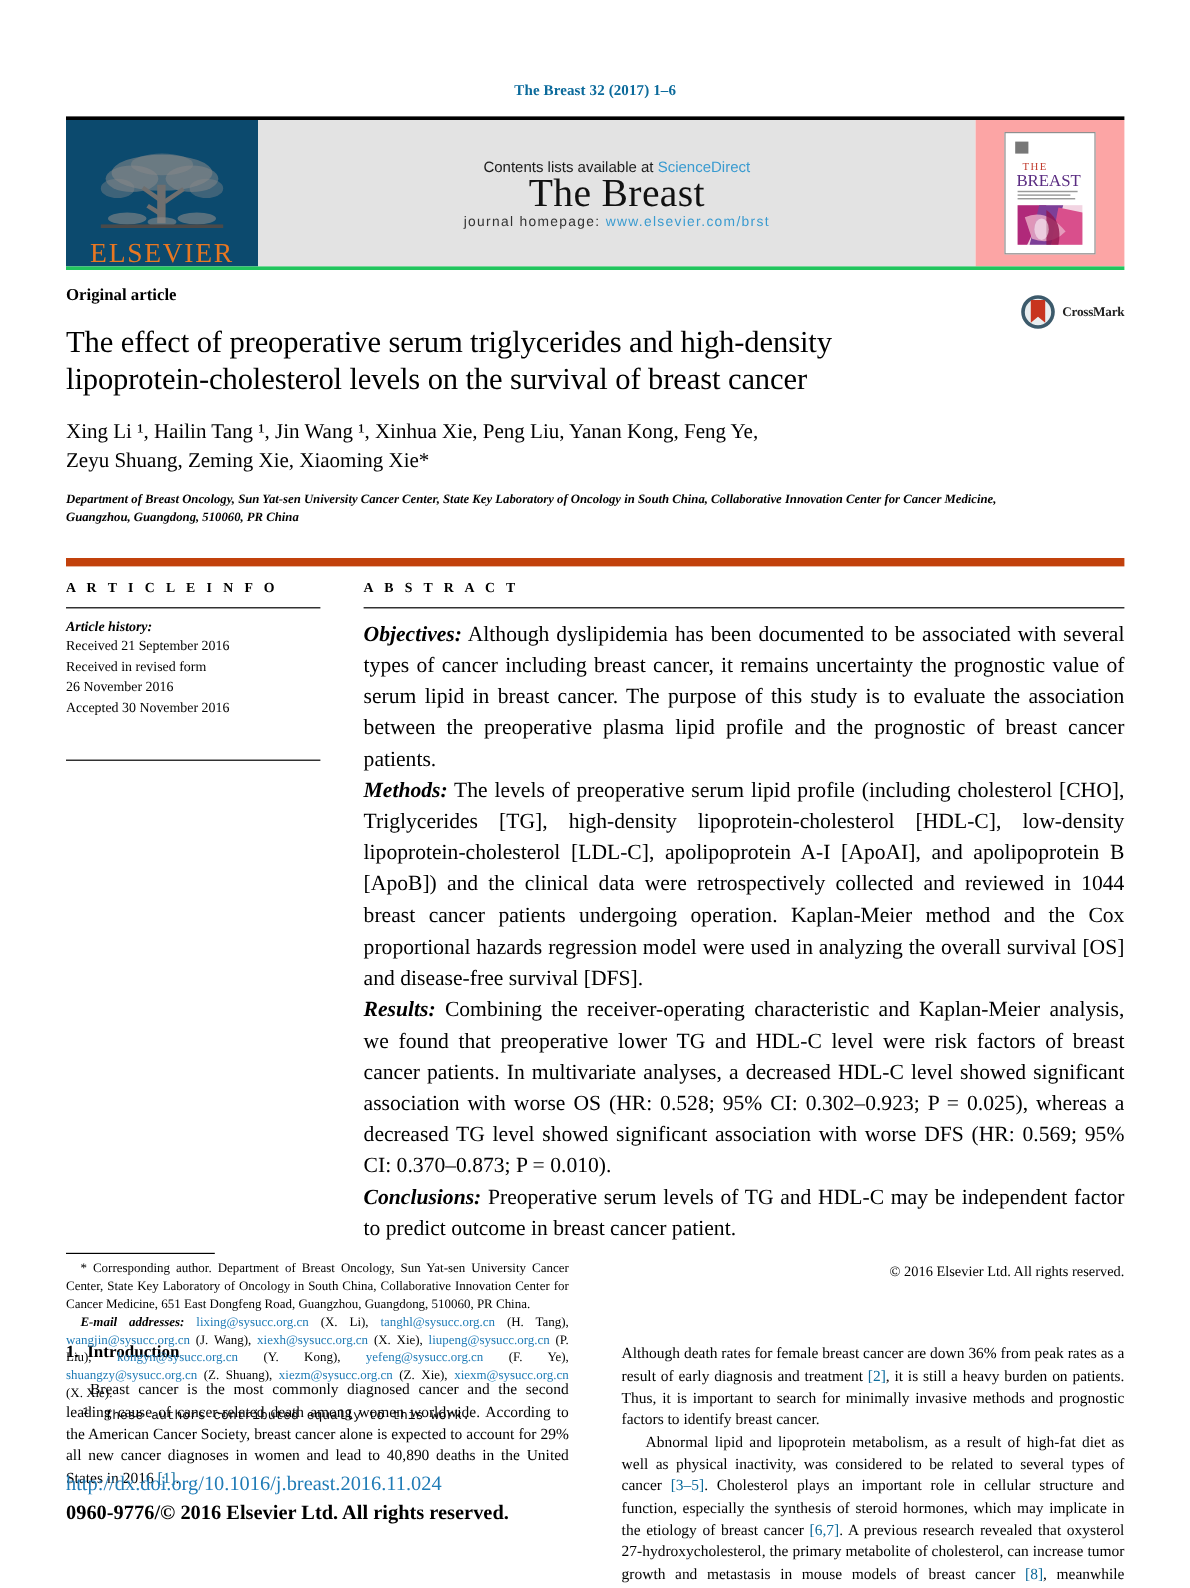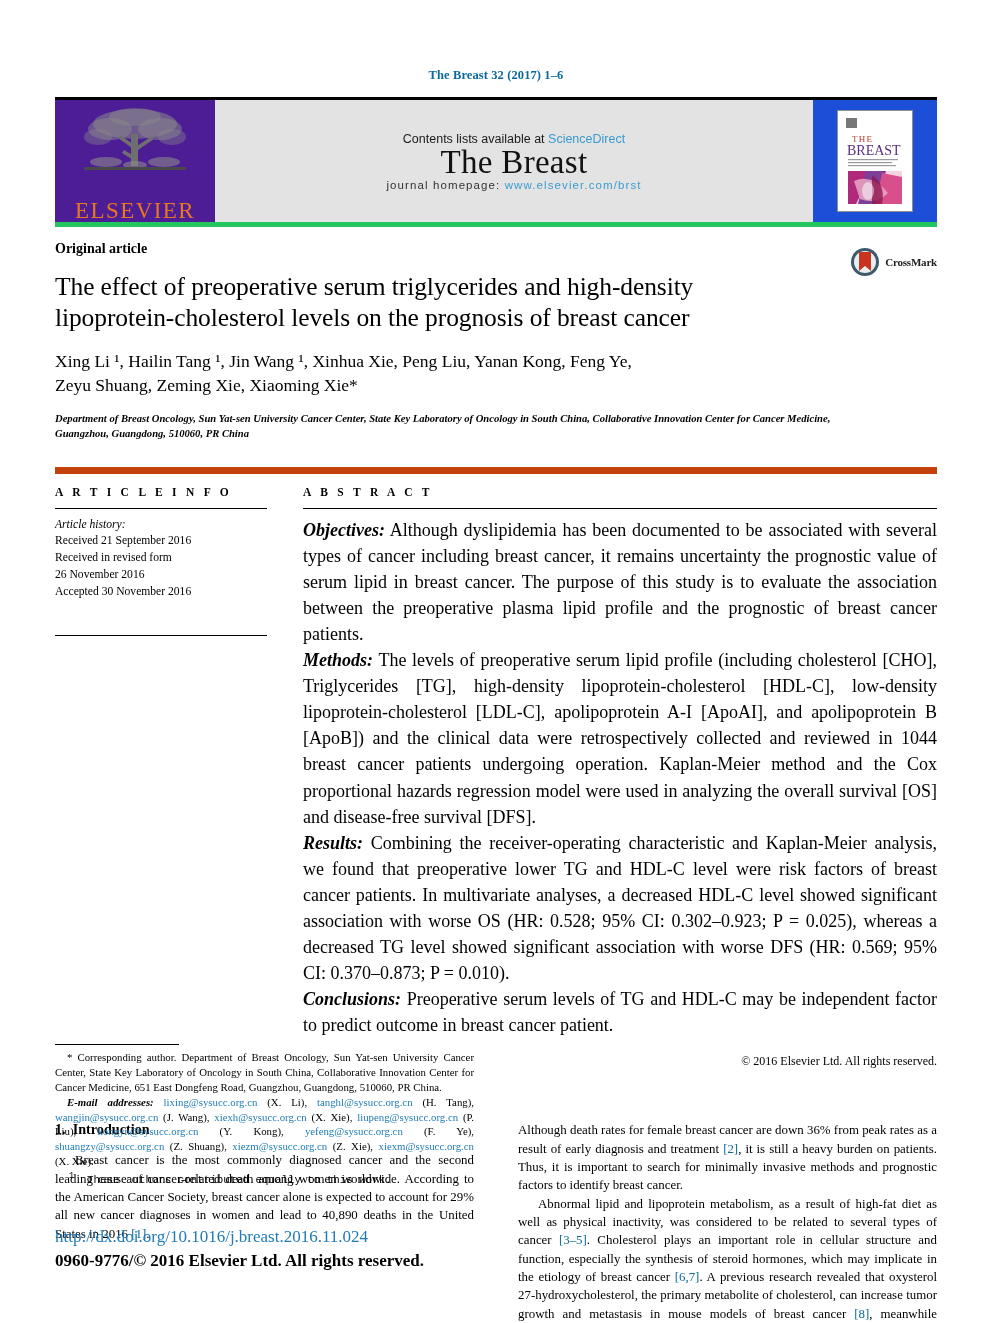--- a/index.html
+++ b/index.html
@@ -40,22 +40,22 @@
     display: flex;
     align-items: stretch;
     height: 122px;
   }
   .mast-left {
     width: 160px;
     flex: 0 0 160px;
     display: flex;
     flex-direction: column;
     align-items: center;
-    justify-content: space-between;
-    background: #4c1d95;
+    justify-content: flex-end;
+    background: #0c4a6e;
     padding-top: 4px;
   }
   .tree-svg { display:block; }
   .elsevier-word {
     font-family: "Liberation Serif", serif;
     font-size: 23px;
     letter-spacing: 1.4px;
     color: #e87722;
     line-height: 1;
     margin-top: 1px;
@@ -85,39 +85,39 @@
   .homepage-line {
     font-family: "Liberation Sans", sans-serif;
     font-size: 11.5px;
     letter-spacing: 1.1px;
     color: #333;
   }
   .homepage-line .hp-link { color: #3a9bd0; }
   .mast-right {
     width: 124px;
     flex: 0 0 124px;
-    background: #1d4ed8;
+    background: #fca5a5;
     display: flex;
     align-items: center;
     justify-content: center;
   }
   .cover-thumb {
     width: 74px;
     height: 100px;
     background: #fff;
     border: 1px solid #8f8f8f;
     position: relative;
     overflow: hidden;
   }
   .cover-inner { position:absolute; inset:4px; overflow:hidden; }
 
   
   .article-head {
     margin: 0 55px;
-    border-top: 5px solid #22c55e;
+    border-top: 3px solid #22c55e;
     padding-top: 14px;
     position: relative;
   }
   .article-type {
     font-family: "Liberation Serif", serif;
     font-size: 14px;
     font-weight: bold;
     margin-bottom: 14px;
   }
   .title {
@@ -177,21 +177,21 @@
     font-weight: bold;
     letter-spacing: 3.3px;
     margin-bottom: 10px;
   }
   .rule { border-top: 1px solid #000; margin-bottom: 8px; }
   .info-block {
     font-family: "Liberation Serif", serif;
     font-size: 11.6px;
     line-height: 1.46;
   }
-  .info-block .lead { font-style: italic; font-weight: normal; }
+  .info-block .lead { font-style: italic; font-weight: bold; }
   .info-gap { height: 34px; }
   .abstract-body {
     font-family: "Liberation Serif", serif;
     font-size: 18px;
     line-height: 1.45;
     text-align: justify;
   }
   .abstract-body p { margin: 0; }
   .abstract-body .lead { font-style: italic; font-weight: bold; }
   .copyright {
@@ -326,21 +326,21 @@
             </g>
           </svg>
         </div>
       </div>
     </div>
 
   </div>
 
   <div class="article-head">
     <div class="article-type">Original article</div>
-    <h1 class="title">The effect of preoperative serum triglycerides and high-density lipoprotein-cholesterol levels on the prognosis of breast cancer</h1>
+    <h1 class="title">The effect of preoperative serum triglycerides and high-density lipoprotein-cholesterol levels on the survival of breast cancer</h1>
     <div class="authors">
       <span>Xing Li ¹, Hailin Tang ¹, Jin Wang ¹, Xinhua Xie, Peng Liu, Yanan Kong, Feng Ye,</span><br>
       <span>Zeyu Shuang, Zeming Xie, Xiaoming Xie*</span>
     </div>
     <div class="affiliation">Department of Breast Oncology, Sun Yat-sen University Cancer Center, State Key Laboratory of Oncology in South China, Collaborative Innovation Center for Cancer Medicine, Guangzhou, Guangdong, 510060, PR China</div>
 
     <div class="crossmark">
       <svg width="30" height="30" viewBox="0 0 30 30">
         <circle cx="15" cy="15" r="14" fill="#3c5a6b"></circle>
         <circle cx="15" cy="15" r="11" fill="#e9eef0"></circle>

